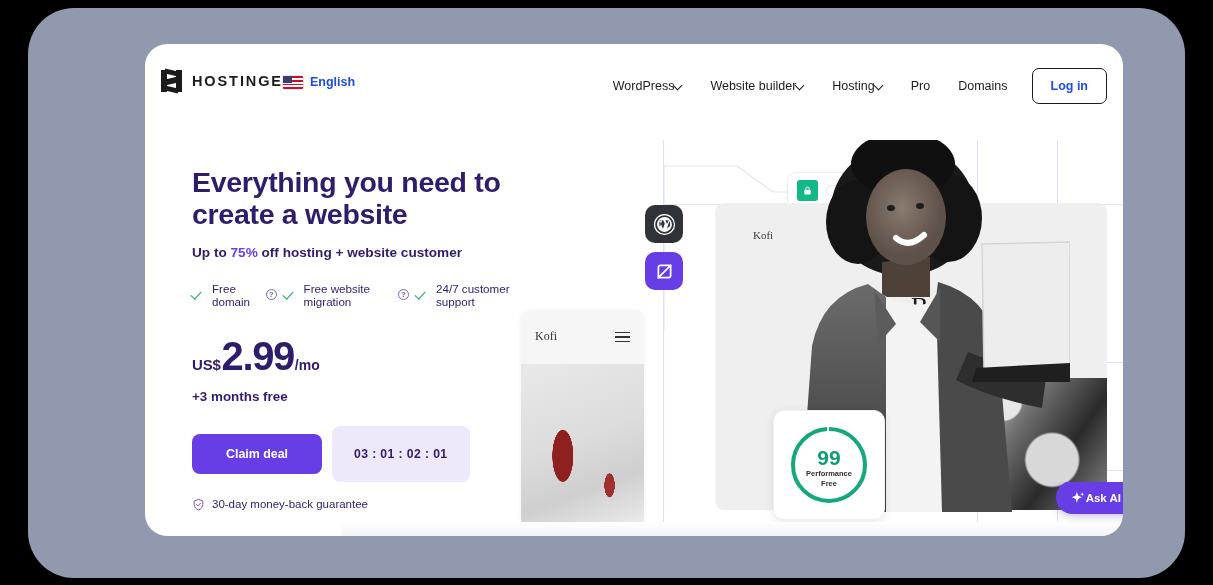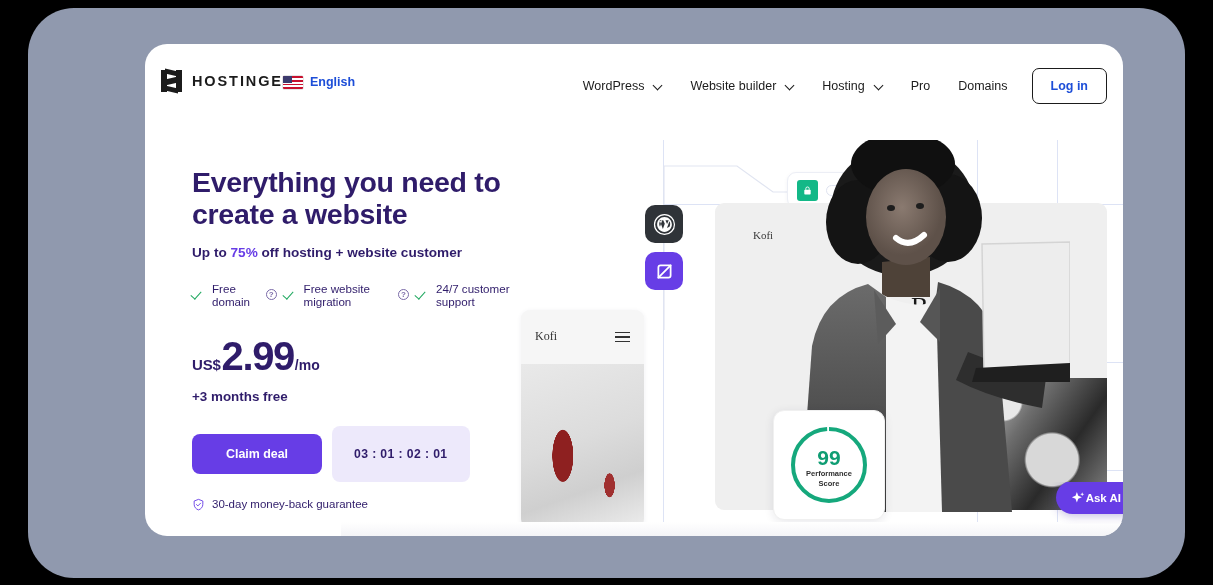--- a/index.html
+++ b/index.html
@@ -47,21 +47,21 @@
 
   .lang { position: absolute; left: 138px; top: 31px; display: flex; align-items: center; gap: 7px; cursor: pointer; }
   .flag { width: 20px; height: 13px; position: relative; border-radius: 1px; overflow: hidden; background: #fff; box-shadow: 0 0 0 0.5px #ccc; }
   .flag .stripes { position: absolute; inset: 0;
     background: repeating-linear-gradient(to bottom, #c8102e 0 1.9px, #ffffff 1.9px 3.8px); }
   .flag .canton { position: absolute; left: 0; top: 0; width: 9px; height: 7px; background: #3c3b6e; }
   .lang-label { font-size: 12.5px; font-weight: 700; color: #1d4ed8; }
 
   .nav { position: absolute; right: 16px; top: 24px; display: flex; align-items: center; gap: 0px; }
   .nav-item {
-    display: flex; align-items: center; gap: 10px;
+    display: flex; align-items: center; gap: 0;
     font-size: 12.5px; color: #1b1b1b; padding: 8px 14px; cursor: pointer; white-space: nowrap;
   }
   .chev { width: 8px; height: 8px; position: relative; }
   .chev::after {
     content: ""; position: absolute; left: 0; top: 0;
     width: 6px; height: 6px; border-right: 1.6px solid #1b1b1b; border-bottom: 1.6px solid #1b1b1b;
     transform: rotate(45deg);
   }
   .login-btn {
     margin-left: 10px; font-size: 12.5px; font-weight: 700; color: #1d4ed8;
@@ -401,21 +401,21 @@
 
         <div class="score-card">
           <div class="ring-wrap">
             <svg width="84" height="84" viewBox="0 0 84 84">
               <circle cx="42" cy="42" r="36" fill="none" stroke="#ffffff" stroke-width="4"></circle>
               <circle id="score-arc" cx="42" cy="42" r="36" fill="none" stroke="#15a87c" stroke-width="4" stroke-linecap="butt" transform="rotate(-90 42 42)" stroke-dasharray="223.93272434788048 226.1946710584651"></circle>
             </svg>
             <div class="score-num">99</div>
             <div class="score-lbl">
               <span>Performance</span><br>
-              <span>Score</span>
+              <span>Free</span>
             </div>
           </div>
         </div>
       </div>
 
       <div class="bottom-strip"></div>
 
       <div class="ask-wrap">
         <div class="ask-ai">
           <svg width="15" height="15" viewBox="0 0 24 24">

